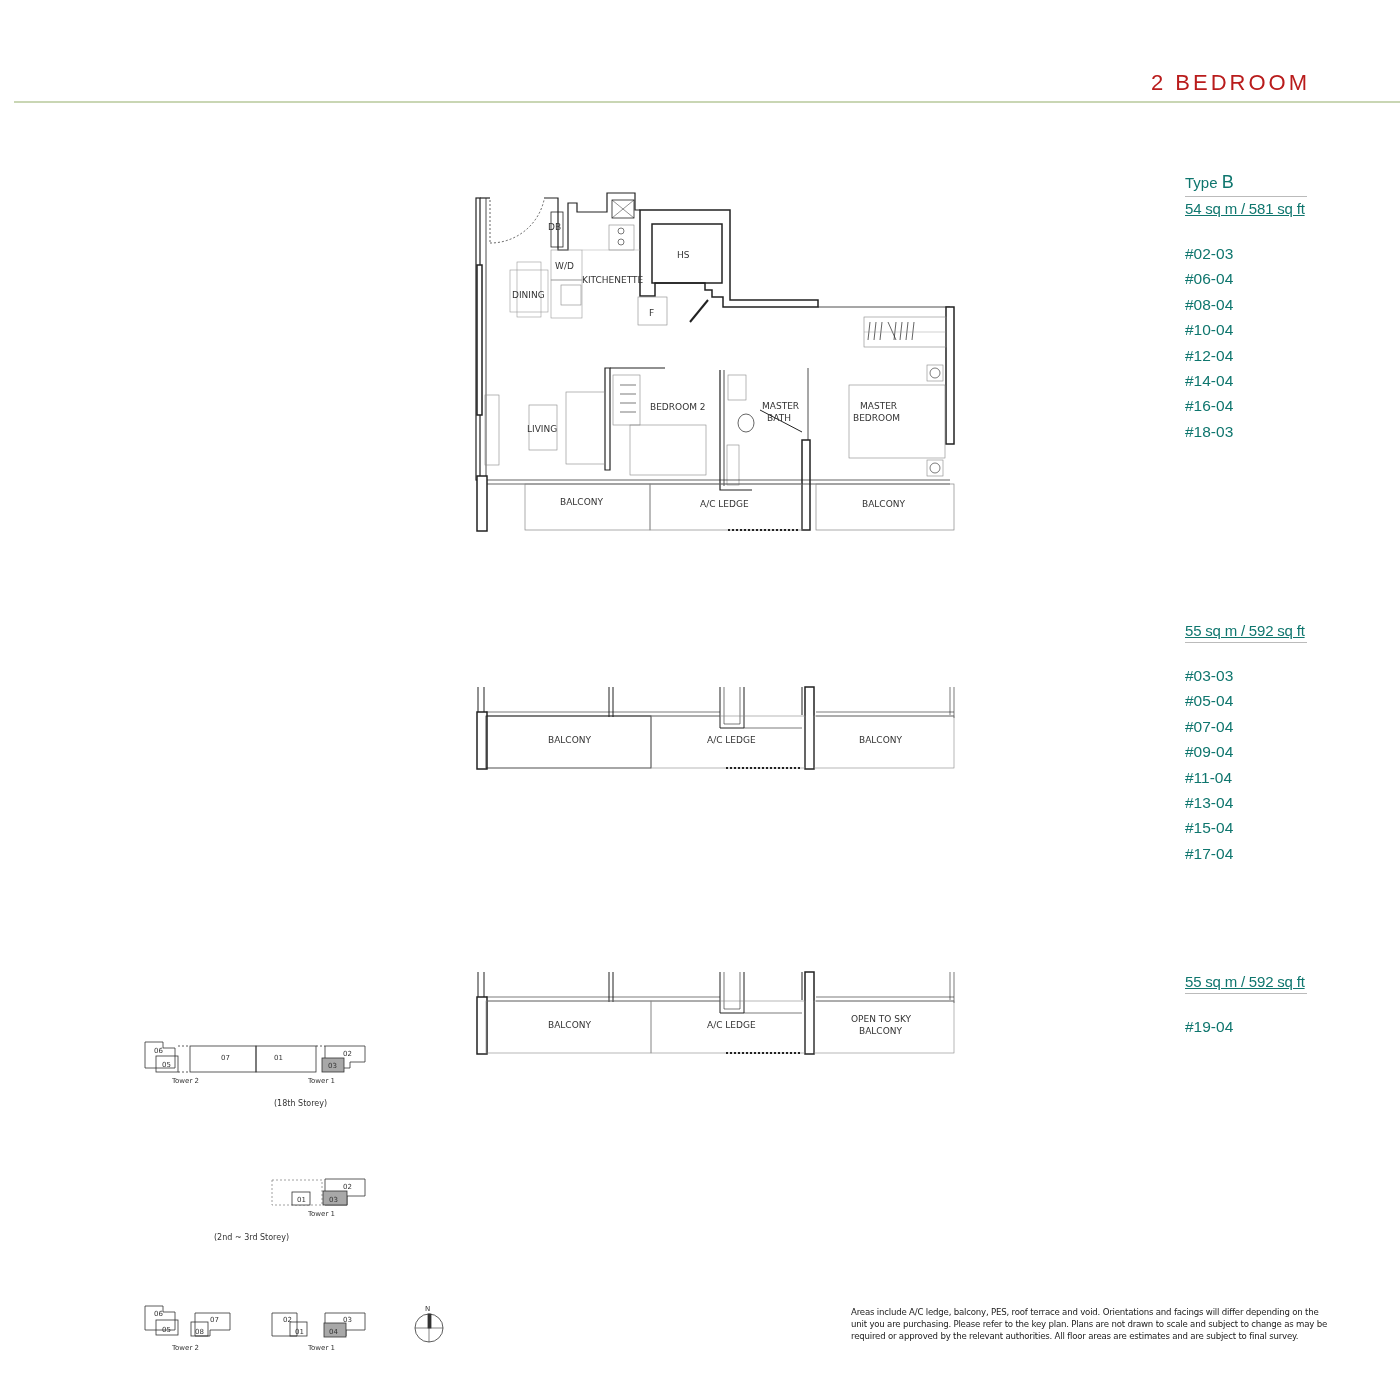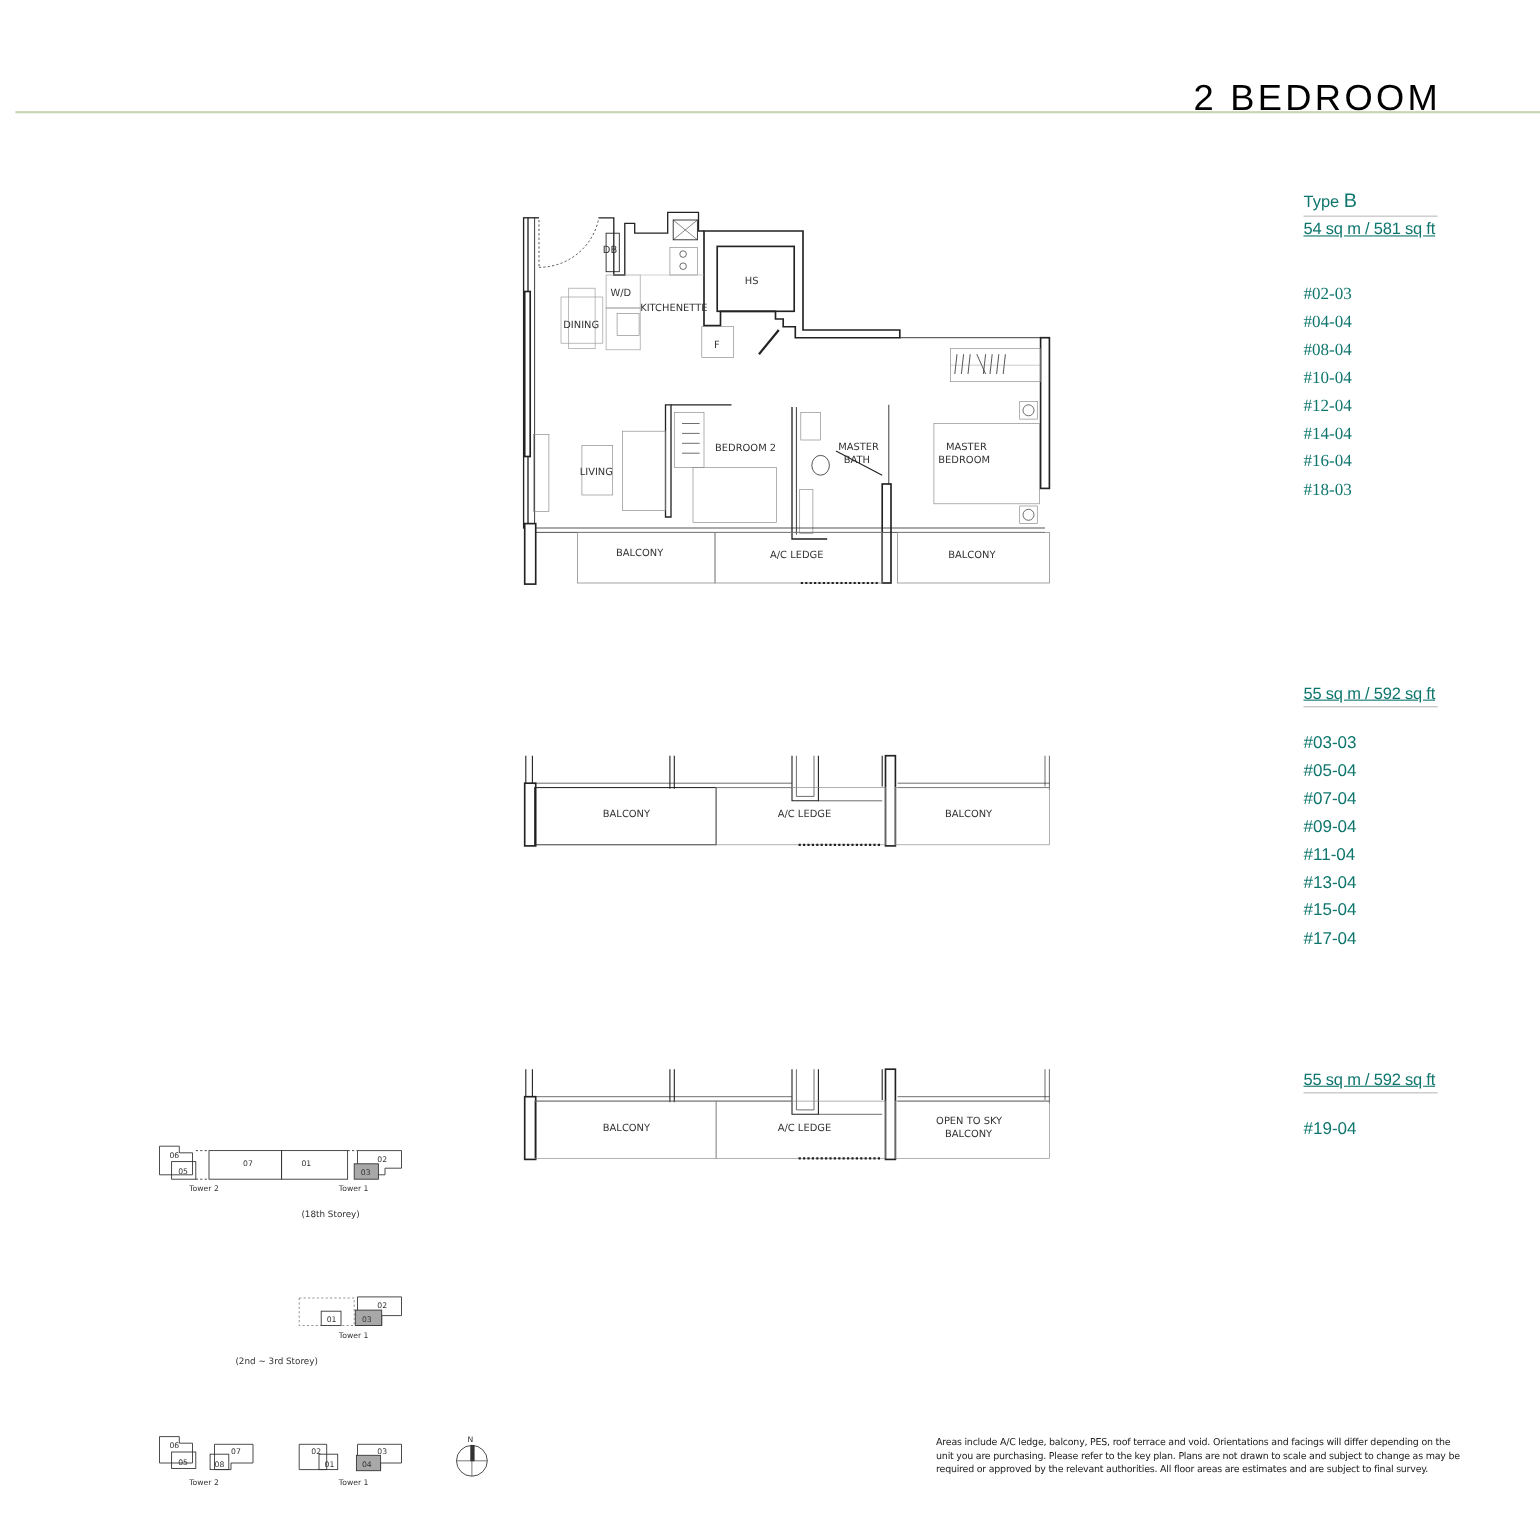--- a/index.html
+++ b/index.html
@@ -1,17 +1,17 @@
 <!DOCTYPE html>
 <html><head>
 <meta charset="utf-8">
 <style>
   html,body{margin:0;padding:0;background:#fff;}
   body{width:1400px;height:1400px;position:relative;overflow:hidden;font-family:"Liberation Sans",sans-serif;color:#4a4a4a;}
-  .title{position:absolute;right:90px;top:70px;font-size:33px;letter-spacing:3px;color:#000000;font-family:"Liberation Sans",sans-serif;}
+  .title{position:absolute;right:90px;top:70px;font-size:22px;letter-spacing:3px;color:#b91c1c;font-family:"Liberation Sans",sans-serif;}
   .rule{position:absolute;left:14px;right:0;top:101px;height:2px;background:#c9d6b4;}
   .side{position:absolute;left:1185px;width:122px;font-family:"Liberation Sans",sans-serif;font-size:15px;color:#0f766e;}
   .side .hdr{border-bottom:1.5px solid #bbb;padding-bottom:3px;}
   .side .type{font-size:15px;}
   .side .type b{font-weight:normal;font-size:18px;}
   .side .area{padding-top:3px;font-size:15px;letter-spacing:-0.2px;text-decoration:underline;}
   .side ul{list-style:none;margin:0;padding:0;}
   .side li{height:25.4px;line-height:25.4px;font-size:15.5px;}
   .plan{position:absolute;}
   .lbl{font-family:"DejaVu Sans",sans-serif;font-size:9px;fill:#333;}
@@ -21,23 +21,23 @@
 </style>
 </head>
 <body>
 
 <div class="title">2 BEDROOM</div>
 <div class="rule"></div>
 
 <div class="side" style="top:172px;">
   <div class="hdr type"><span>Type</span> <b>B</b></div>
   <div class="area">54 sq m / 581 sq ft</div>
-  <ul style="margin-top:38px;font-family:Liberation Serif, serif;">
+  <ul style="margin-top:24px;">
     <li>#02-03</li>
-    <li>#04-04</li>
+    <li>#06-04</li>
     <li>#08-04</li>
     <li>#10-04</li>
     <li>#12-04</li>
     <li>#14-04</li>
     <li>#16-04</li>
     <li>#18-03</li>
   </ul>
 </div>
 
 <div class="side" style="top:619px;">

